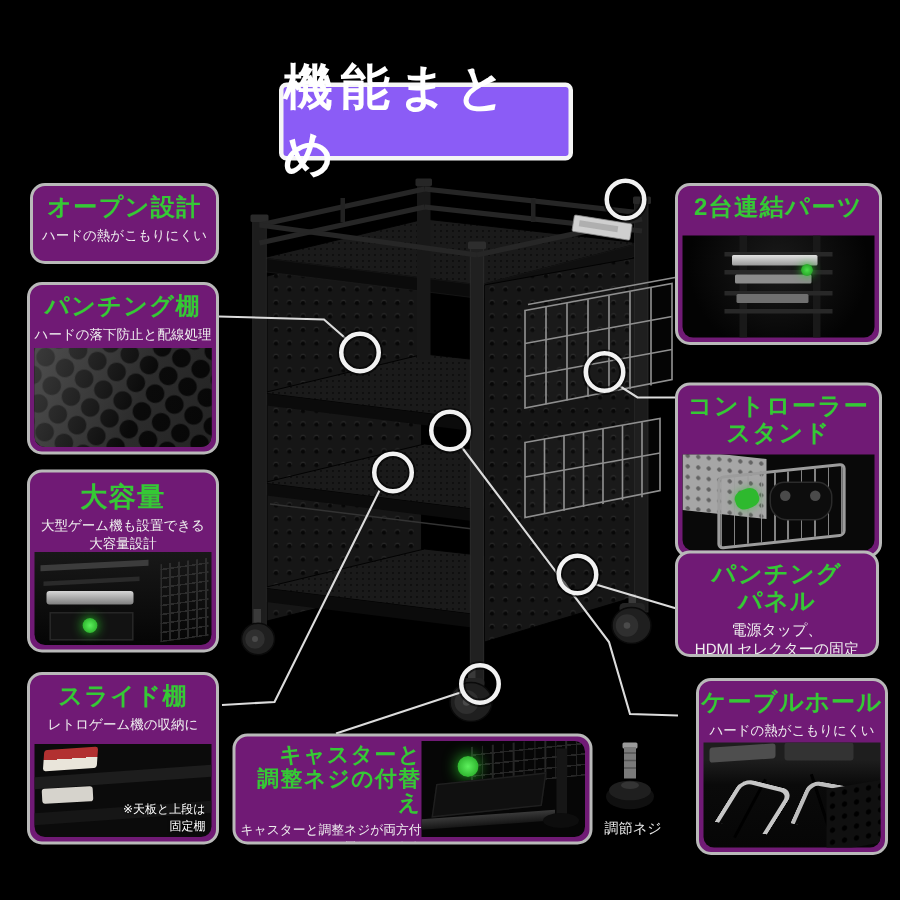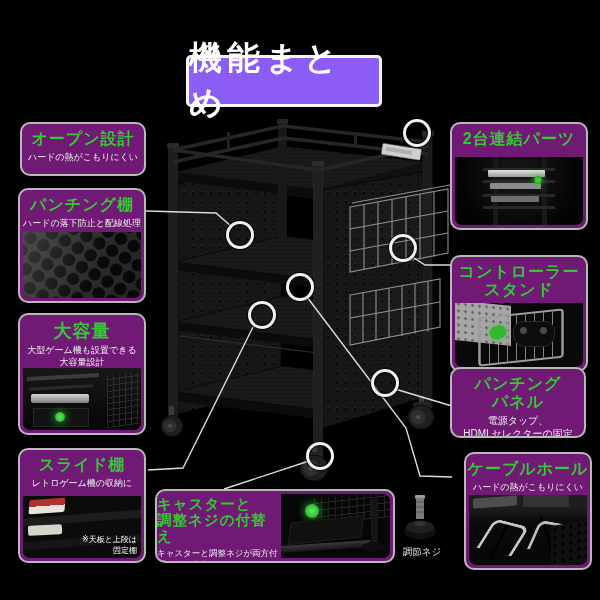--- a/index.html
+++ b/index.html
@@ -20,21 +20,21 @@
   #punching-shelf{left:18px;top:188px;width:128px;height:115px;}
   #large-capacity{left:18px;top:313px;width:128px;height:122px;}
   #large-capacity .c-title{font-size:18px;}
   #slide-shelf{left:18px;top:448px;width:128px;height:115px;}
   #linking-parts{left:450px;top:122px;width:138px;height:108px;}
   #controller-stand{left:450px;top:240px;width:138px;height:117px;margin-top:15px;}
   #punching-panel{left:450px;top:367px;width:136px;height:71px;}
   #punching-panel .c-desc{font-size:10px;}
   #cable-hole{left:464px;top:452px;width:128px;height:118px;}
   #caster-swap{left:155px;top:489px;width:240px;height:74px;text-align:left;}
-  #caster-swap .txt{position:absolute;left:0;top:0;width:124px;text-align:left;}
+  #caster-swap .txt{position:absolute;left:0;top:0;width:124px;text-align:right;}
   #caster-swap .c-title{font-size:14.5px;margin-top:5px;}
   #caster-swap .c-desc{font-size:8.5px;}
   .ph-punch{height:66px;}
   .ph-lc{height:62px;}
   .ph-ss{height:62px;}
   .ph-lp{height:68px;}
   .ph-cs{height:64px;}
   .ph-ch{height:70px;}
   .ph-cw{left:124px;right:3px;top:3px;bottom:3px;border-radius:0 7px 7px 0;}
   

